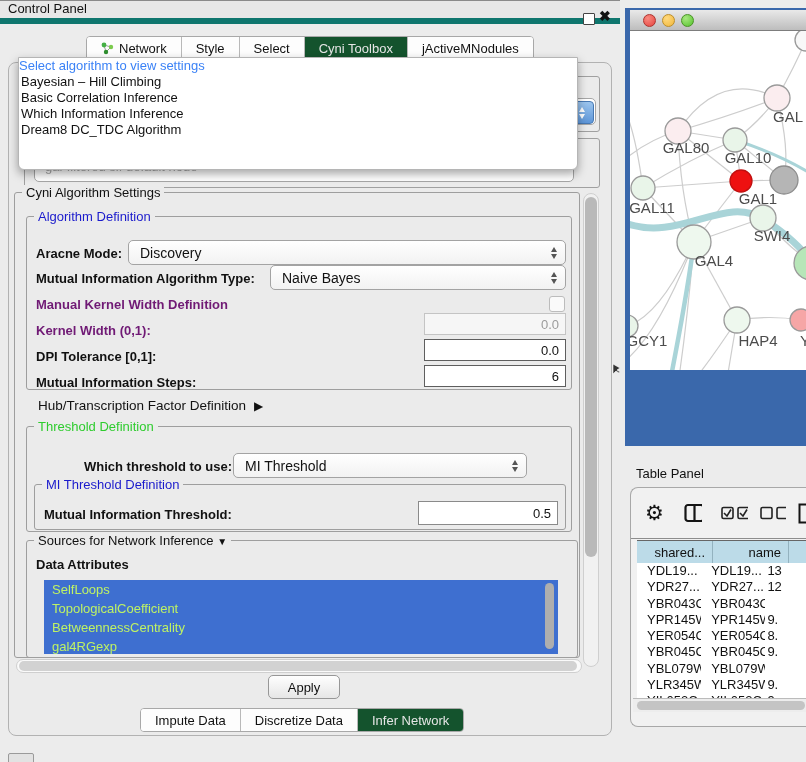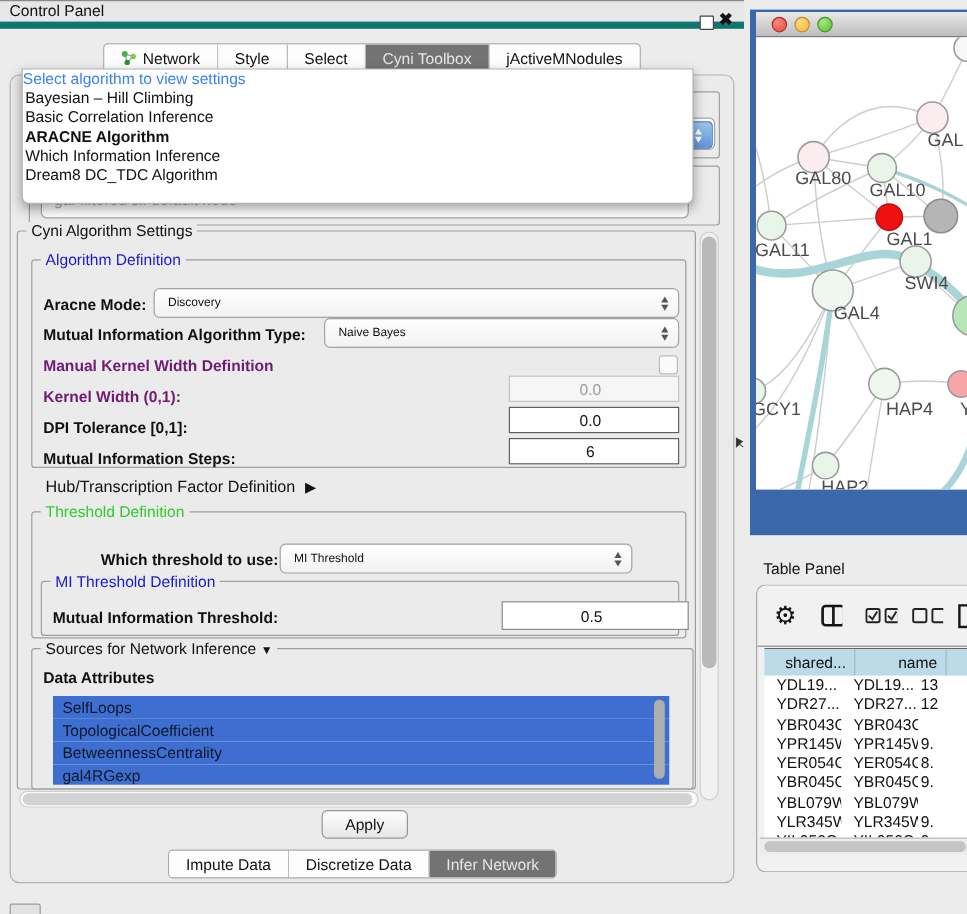--- a/index.html
+++ b/index.html
@@ -16,21 +16,21 @@
              display:flex;align-items:flex-start;padding-left:8px;box-sizing:border-box}
   .win-float{left:583px;top:13px;width:10px;height:10px;border:1.6px solid #444;background:#fff;border-radius:1px}
   .win-close{left:599px;top:8px;font-size:14px;font-weight:bold;color:#111}
 
   
   .tabbar{left:86px;top:36px;height:23px;display:flex;border:1px solid #a8a8a8;
           border-radius:4px;overflow:hidden;background:#fff}
   .tab{display:flex;align-items:center;justify-content:center;gap:5px;padding:0 14px;
        font-size:13px;background:#fdfdfd;border-right:1px solid #b9b9b9;white-space:nowrap}
   .tab:last-child{border-right:none}
-  .tab.sel{background:#737373;color:#e6e6e6}
+  .tab.sel{background:#14532d;color:#e6e6e6}
 
   
   .outer-panel{left:8px;top:62px;width:604px;height:674px;background:#ebebeb;
                border:1px solid #b2b2b2;border-radius:8px;box-sizing:border-box}
 
   
   .frag-grp{border:1px solid #a0a0a0;border-radius:3px;background:#ebebeb}
   .frag-combo{background:#fff;border:1px solid #a6a6a6;border-radius:5px;box-sizing:border-box}
   .blue-stepper{background:linear-gradient(#9cc5ee,#5e96d8);border:1px solid #4779b4;border-radius:4px}
 
@@ -42,36 +42,36 @@
 
   
   .grp{position:absolute;border:1px solid #9e9e9e;border-radius:3px;box-sizing:border-box}
   .grp>.legend{position:absolute;top:-8px;left:7px;background:#ebebeb;padding:0 4px;
                font-size:13px;line-height:15px;white-space:nowrap}
   .leg-blue{color:#1a1acc}
   .leg-green{color:#2ecc2e}
 
   
   .combo{position:absolute;background:linear-gradient(#ffffff,#f2f2f2);border:1px solid #a3a3a3;
-         border-radius:5px;font-size:10px;display:flex;align-items:center;
+         border-radius:5px;font-size:14px;display:flex;align-items:center;
          padding-left:11px;box-sizing:border-box}
   .stepper{position:absolute;right:8px;top:50%;transform:translateY(-50%);
            display:flex;flex-direction:column;gap:2px}
   .tri-up{width:0;height:0;border-left:3.5px solid transparent;border-right:3.5px solid transparent;
           border-bottom:5px solid #555}
   .tri-dn{width:0;height:0;border-left:3.5px solid transparent;border-right:3.5px solid transparent;
           border-top:5px solid #555}
   .num{position:absolute;border:1px solid #5e5e5e;background:#fff;font-size:13px;
-       display:flex;align-items:center;justify-content:center;padding-right:6px;box-sizing:border-box}
+       display:flex;align-items:center;justify-content:flex-end;padding-right:6px;box-sizing:border-box}
   .num.dis{border-color:#c4c4c4;background:#f6f6f6;color:#9b9b9b}
   .chk{position:absolute;width:14px;height:14px;border:1px solid #bcbcbc;border-radius:3px;background:#fafafa}
 
   
   .src-list{left:44px;top:580px;width:514px;height:74px;overflow:hidden;background:#fff}
-  .src-item{height:19px;line-height:19px;background:#3e6fd0;color:#0f172a;font-size:13px;padding-left:8px}
+  .src-item{height:19px;line-height:19px;background:#3e6fd0;color:#bef264;font-size:13px;padding-left:8px}
   .list-scroll{left:545px;top:583px;width:9px;height:66px;background:#aeaeae;border-radius:5px}
 
   
   .vtrack{left:583px;top:193px;width:16px;height:474px;background:#f1f1f1;border:1px solid #cfcfcf;
           border-radius:8px;box-sizing:border-box}
   .vthumb{left:585px;top:197px;width:12px;height:360px;background:#b9b9b9;border-radius:6px}
   .htrack{left:16px;top:659px;width:566px;height:14px;background:#fafafa;border:1px solid #cfcfcf;
           border-radius:7px;box-sizing:border-box}
   .hthumb{left:19px;top:661px;width:558px;height:10px;background:#d2d2d2;border-radius:5px}
 
@@ -80,21 +80,21 @@
              align-items:center;justify-content:center}
 
   .bottombar{left:140px;top:708px;height:22px;display:flex;border:1px solid #a8a8a8;
              border-radius:4px;overflow:hidden;background:#fff}
 
   
   .net-window{left:625px;top:8px;width:181px;height:438px;background:#3a68ab}
   .net-title{position:absolute;left:5px;top:2px;width:176px;height:21px;
              background:linear-gradient(#e9e9e9,#bdbdbd);border-bottom:1px solid #7d7d7d;box-sizing:border-box}
   .light{position:absolute;top:4px;width:13px;height:13px;border-radius:50%;box-sizing:border-box}
-  .net-canvas{position:absolute;left:5px;top:23px;width:176px;height:377px;background:#fff;overflow:hidden}
+  .net-canvas{position:absolute;left:5px;top:23px;width:176px;height:339px;background:#fff;overflow:hidden}
 
   
   .tp-title{left:636px;top:466px;font-size:13px}
   .tp-box{left:630px;top:487px;width:184px;height:240px;background:#f1f1f1;border:1px solid #a8a8a8;
           border-radius:8px 0 0 8px;border-right:none;box-sizing:border-box;overflow:hidden}
   .tp-toolbar{position:absolute;left:0;top:0;width:100%;height:51px;display:flex;align-items:center;
               border-bottom:1px solid #8d8d8d;box-sizing:border-box}
   .thead{position:absolute;left:6px;top:52px;display:flex;height:23px;border-top:1px solid #666;
          border-bottom:1px solid #8aa5b1}
   .th{background:#bcdbe8;border-right:1px solid #93b2bf;font-size:13px;display:flex;align-items:center;
@@ -163,21 +163,20 @@
 <div class="abs frag-grp" style="left:24px;top:138px;width:574px;height:48px"></div>
 <div class="abs frag-combo" style="left:34px;top:150px;width:540px;height:32px;display:flex;align-items:center;padding-left:10px;color:#a8a8a8;font-size:13px">
   <span>gal-filtered sif default node</span>
 </div>
 
 <div class="abs popup">
   <div class="ph">Select algorithm to view settings</div>
   <div>
       <div class="dd-item">Bayesian – Hill Climbing</div>
       <div class="dd-item">Basic Correlation Inference</div>
-      <div class="dd-item bold">ARACNE Algorithm</div>
       <div class="dd-item">Which Information Inference</div>
       <div class="dd-item">Dream8 DC_TDC Algorithm</div>
     </div>
 </div>
 
 <div class="grp" style="left:14px;top:192px;width:566px;height:466px">
   <span class="legend">Cyni Algorithm Settings</span>
 </div>
 
 <div class="abs vtrack"></div>
@@ -230,21 +229,21 @@
   <span>MI Threshold</span>
   <span class="stepper">
       <span class="tri-up"></span>
       <span class="tri-dn"></span>
     </span>
 </div>
 <div class="grp" style="left:34px;top:484px;width:532px;height:46px">
   <span class="legend leg-blue">MI Threshold Definition</span>
 </div>
 <div class="abs f13 bold" style="left:44px;top:507px">Mutual Information Threshold:</div>
-<div class="num" style="left:418px;top:501px;width:156px;height:24px;border-color:#8a8a8a">
+<div class="num" style="left:418px;top:501px;width:140px;height:24px;border-color:#8a8a8a">
   <span>0.5</span>
 </div>
 
 <div class="grp" style="left:26px;top:540px;width:552px;height:118px">
   <span class="legend">
     <span>Sources for Network Inference</span>
     <span style="font-size:10px"> ▼</span>
   </span>
 </div>
 <div class="abs f13 bold" style="left:36px;top:557px">Data Attributes</div>

